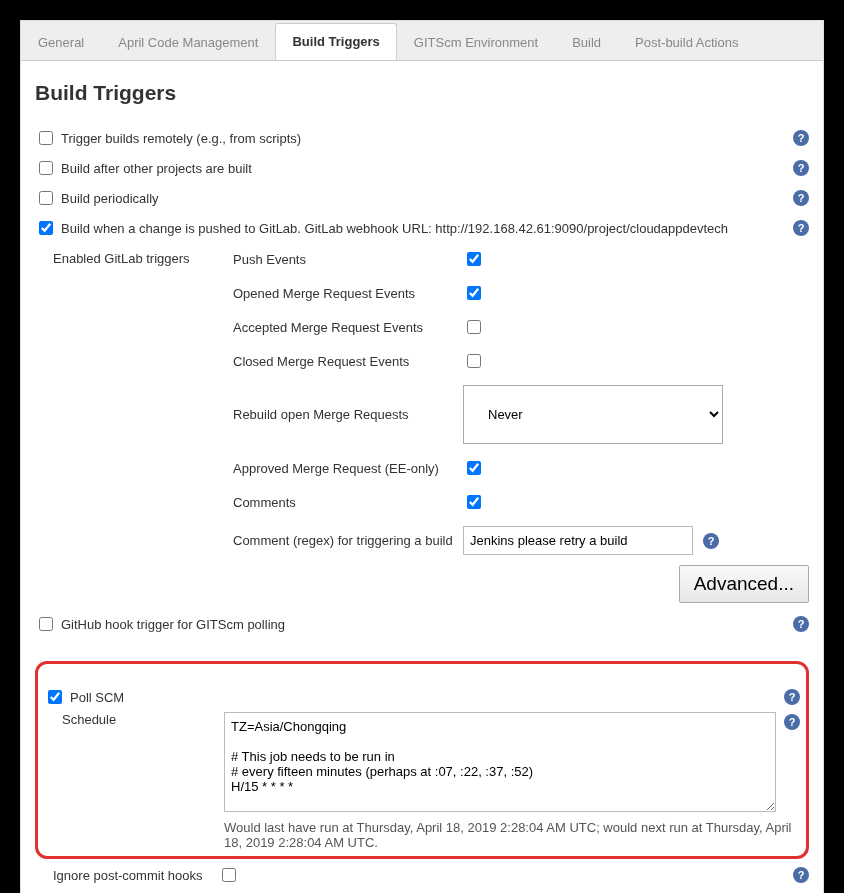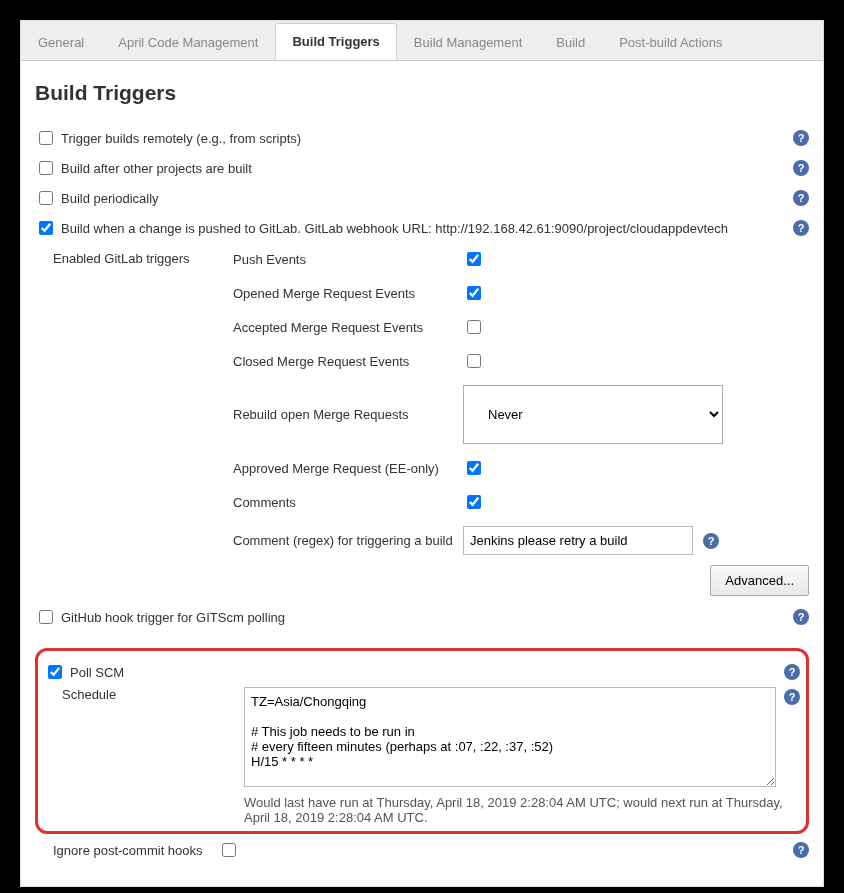--- a/index.html
+++ b/index.html
@@ -105,37 +105,37 @@
     width: 230px;
     padding: 6px;
     border: 1px solid #bbb;
     font-size: 13px;
   }
   .btn {
     padding: 7px 14px;
     border: 1px solid #aaa;
     background: linear-gradient(#fafafa, #e8e8e8);
     cursor: pointer;
-    font-size: 13px;
+    font-size: 19px;
     border-radius: 2px;
   }
   .adv-row {
     text-align: right;
     margin-top: 10px;
   }
   .highlight-box {
     border: 3px solid #e03030;
     border-radius: 12px;
-    padding: 6px 6px 6px 6px;
-    margin-top: 16px;
+    padding: 18px 6px 6px 6px;
+    margin-top: 22px;
   }
   .schedule-grid {
     display: grid;
     grid-template-columns: 160px 1fr;
-    gap: 6px 22px;
+    gap: 6px 2px;
     align-items: start;
     margin-left: 18px;
   }
   textarea.sched {
     width: 100%;
     height: 100px;
     padding: 6px;
     border: 1px solid #bbb;
     font-family: Arial, sans-serif;
     font-size: 13px;
@@ -172,21 +172,21 @@
 </style>
 </head>
 <body>
 
 <div class="window">
 
   <div class="tabs">
     <div class="tab">General</div>
     <div class="tab">April Code Management</div>
     <div class="tab active">Build Triggers</div>
-    <div class="tab">Build Management</div>
+    <div class="tab">GITScm Environment</div>
     <div class="tab">Build</div>
     <div class="tab">Post-build Actions</div>
   </div>
 
   <div class="content">
     <h2>Build Triggers</h2>
 
     <div class="row">
       <input type="checkbox" class="cb" style="">
       <span class="row-label">Trigger builds remotely (e.g., from scripts)</span>

